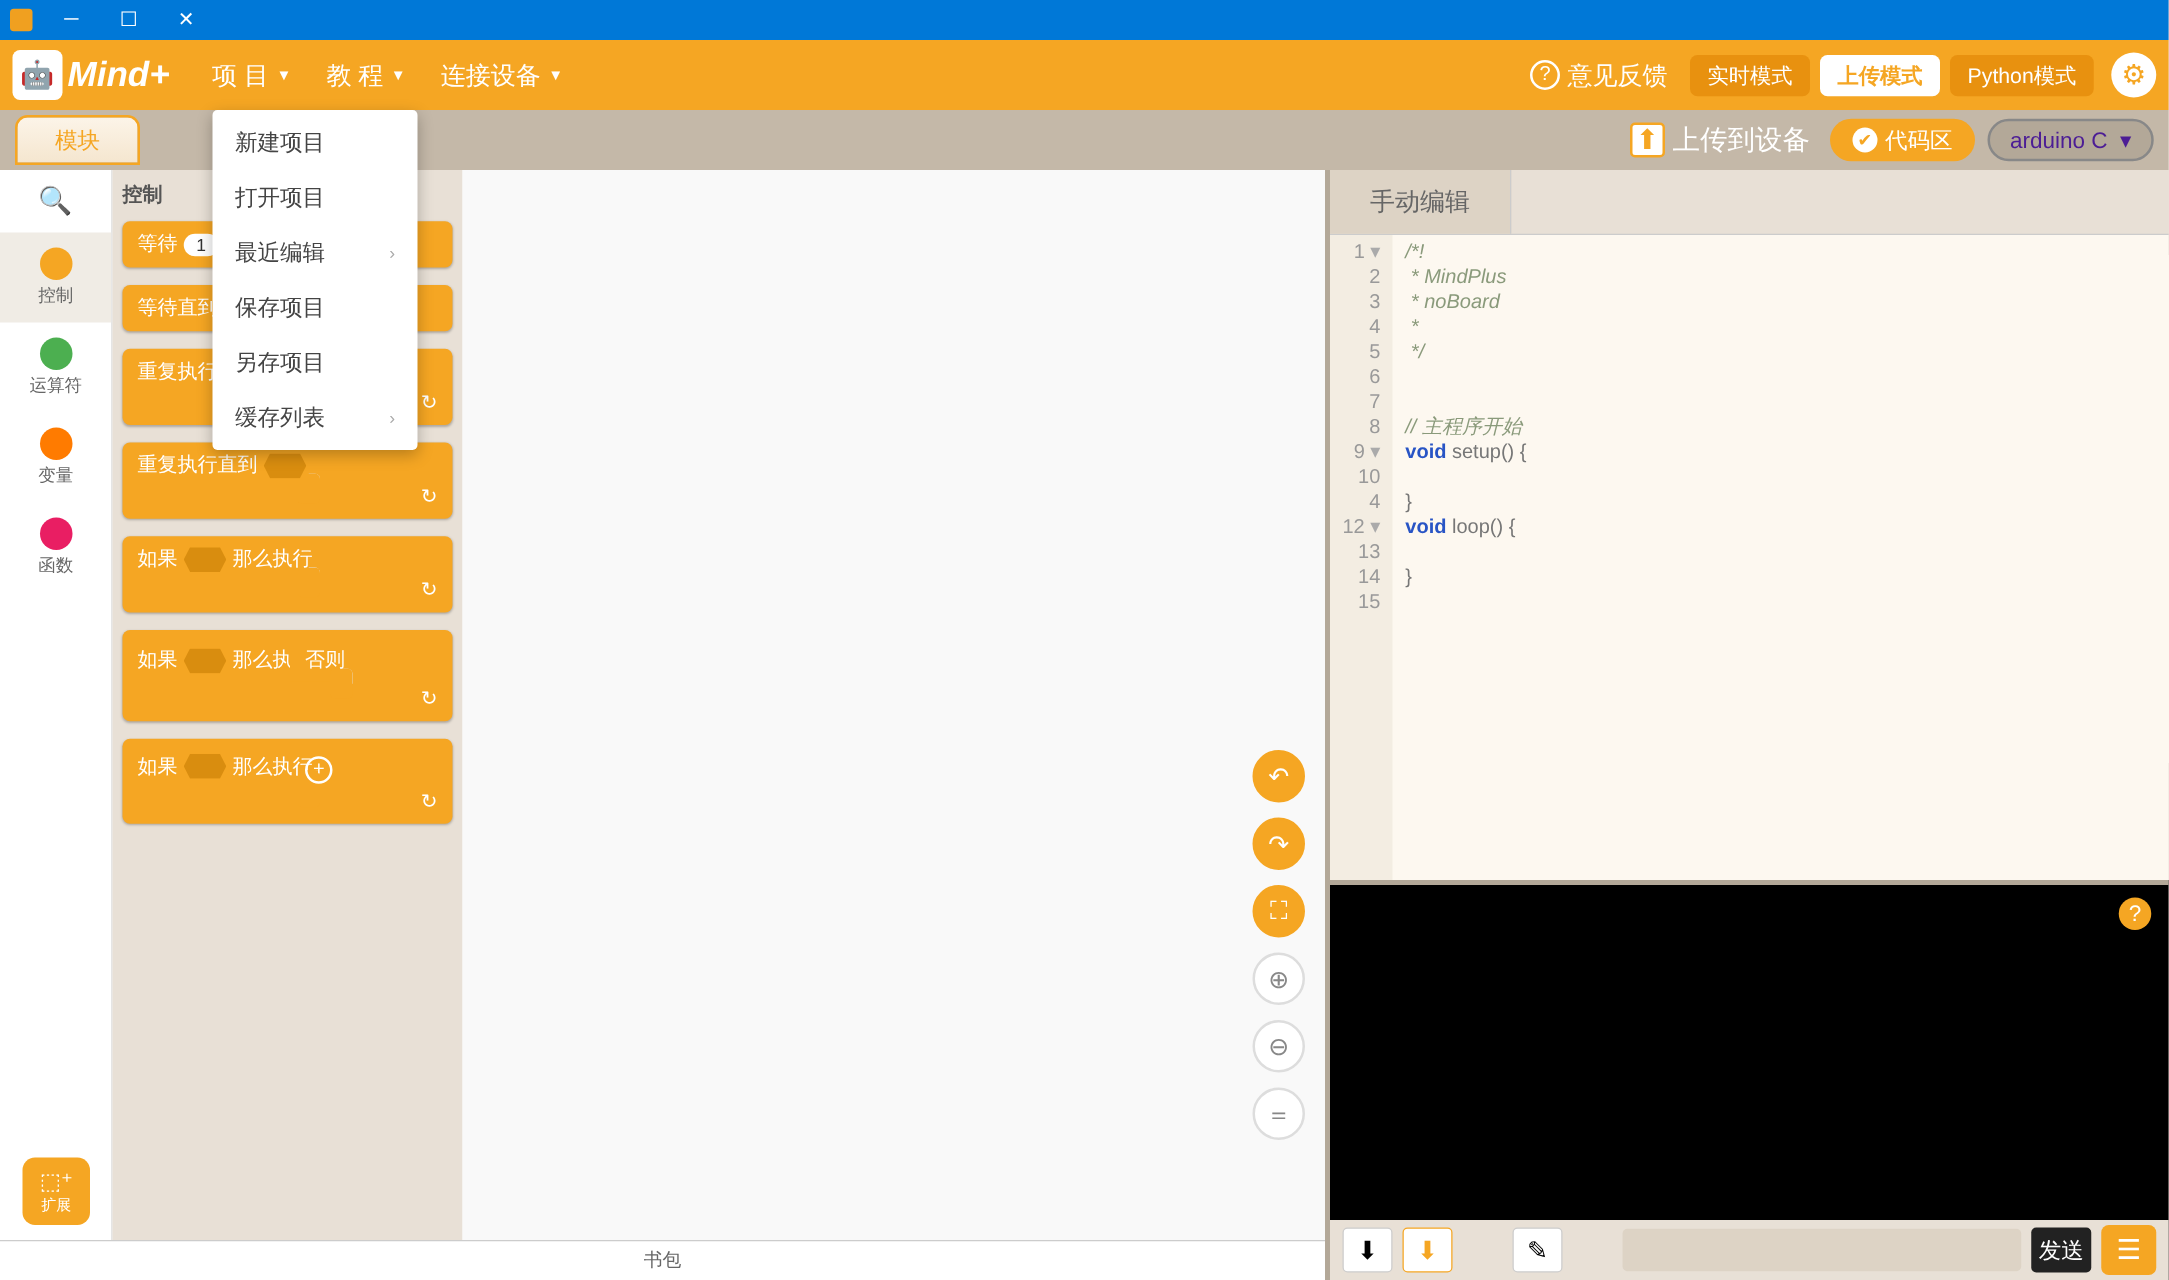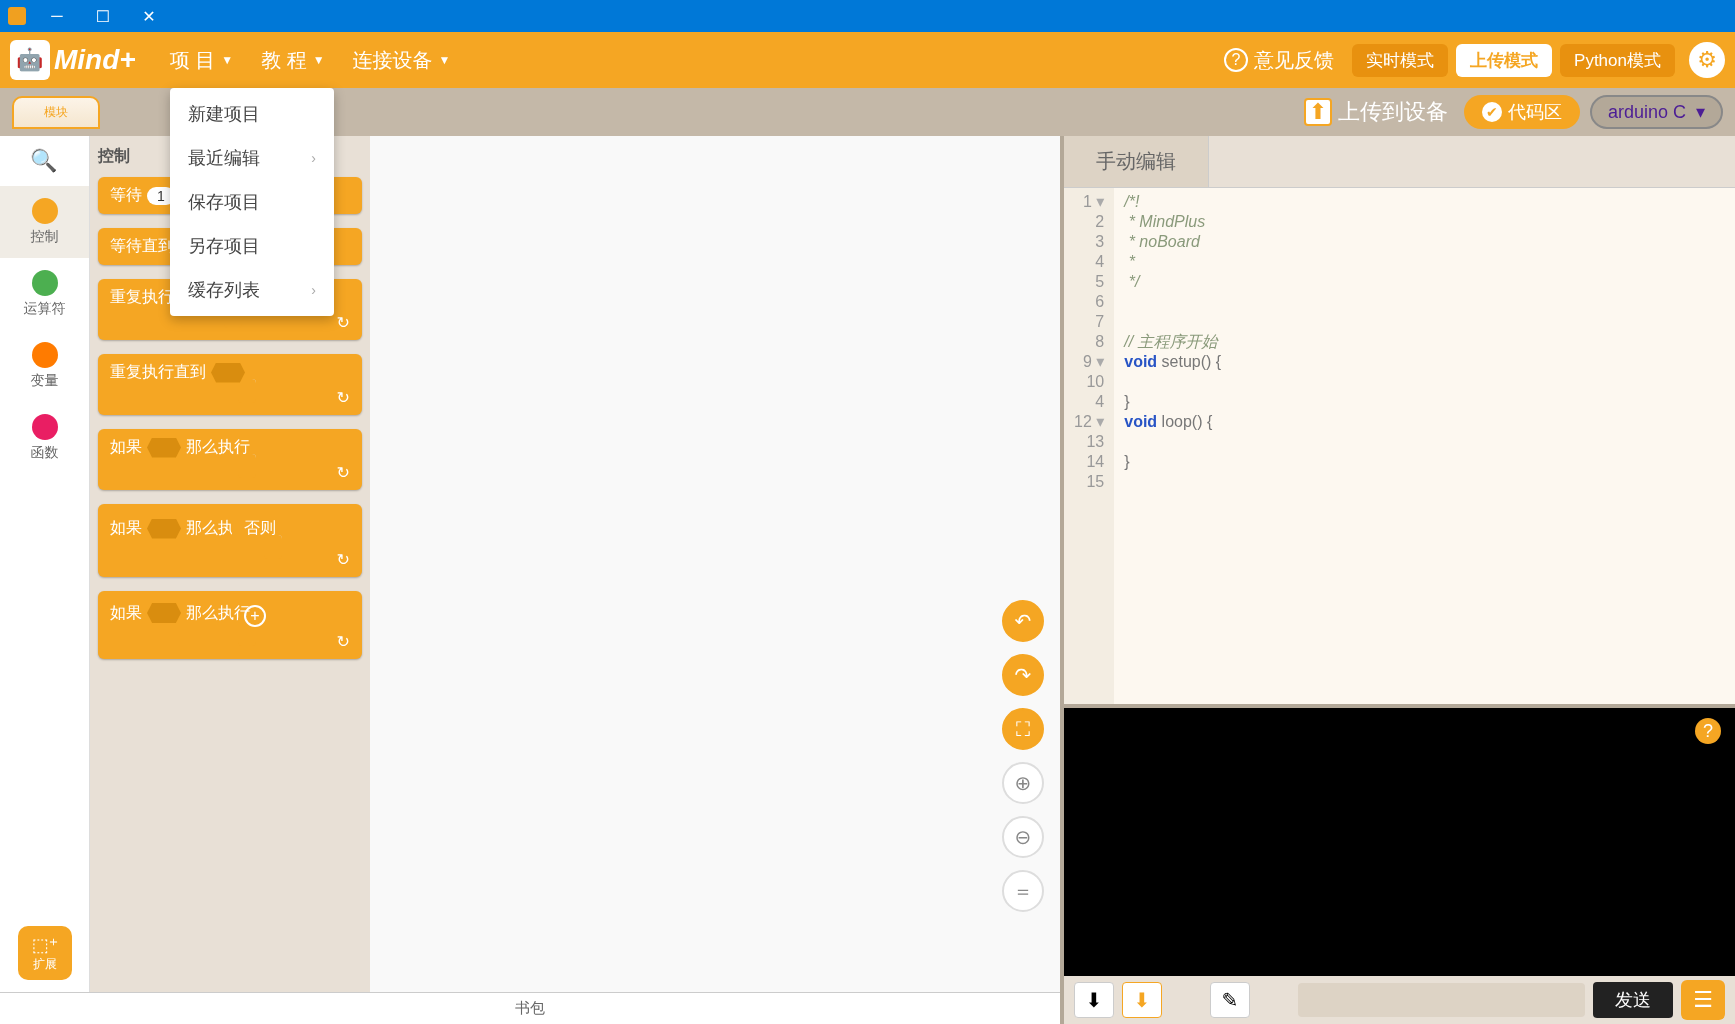--- a/index.html
+++ b/index.html
@@ -25,21 +25,21 @@
 .mode-realtime { background: #e8910f; color: white; }
 .mode-upload { background: white; color: #f5a623; font-weight: 600; }
 .mode-python { background: #e8910f; color: white; }
 .gear { width: 36px; height: 36px; border-radius: 50%; background: white; margin-left: 10px; display: flex; align-items: center; justify-content: center; cursor: pointer; color: #f5a623; font-size: 22px; }
 
 .dropdown { position: absolute; top: 56px; left: 170px; background: white; border-radius: 4px; box-shadow: 0 4px 12px rgba(0,0,0,0.25); width: 164px; z-index: 100; padding: 4px 0; }
 .dropdown-item { padding: 10px 18px; font-size: 18px; color: #444; cursor: pointer; display: flex; justify-content: space-between; align-items: center; text-align: right; }
 .dropdown-chevron { color: #aaa; font-size: 14px; }
 
 .sub-toolbar { height: 48px; background: #c4b8a8; display: flex; align-items: center; padding: 0 12px; }
-.block-tab { background: linear-gradient(#fcf4e8,#f5e6cf); border: 2px solid #f5a623; border-radius: 10px 10px 0 0; padding: 6px 30px; font-size: 12px; color: #f5a623; cursor: pointer; }
+.block-tab { background: linear-gradient(#fcf4e8,#f5e6cf); border: 2px solid #f5a623; border-radius: 10px 10px 0 0; padding: 6px 30px; font-size: 18px; color: #f5a623; cursor: pointer; }
 .sub-spacer { flex: 1; }
 .upload-btn { color: white; font-size: 22px; display: flex; align-items: center; margin-right: 16px; cursor: pointer; }
 .upload-icon { width: 28px; height: 28px; border: 2px solid #f5a623; background:#fff; color:#f5a623; border-radius: 4px; margin-right: 6px; display:flex; align-items:center; justify-content:center; }
 .code-area-btn { background: #f5a623; color: white; border-radius: 18px; padding: 5px 18px; font-size: 18px; display: flex; align-items: center; cursor: pointer; }
 .code-check { width: 20px; height: 20px; background: white; color: #f5a623; border-radius: 50%; margin-right: 6px; display: flex; align-items:center; justify-content:center; font-size:14px; }
 .lang-select { background: #b3a898; border: 2px solid #888; color: #4c1d95; border-radius: 18px; padding: 4px 16px; font-size: 18px; margin-left: 10px; display: flex; align-items: center; cursor: pointer; }
 
 .workspace { display: flex; height: calc(100% - 32px - 56px - 48px); }
 .left-panel { display: flex; flex-direction: column; width: 1060px; background: #f9f9f9; position: relative; }
 .blocks-area { display: flex; flex: 1; overflow: hidden; }
@@ -80,21 +80,21 @@
 .kw { color: #2854c5; font-weight: 600; }
 .cm { color: #8a9a7b; font-style: italic; }
 .mark { display:inline-block; width:8px; color:#aaa;}
 
 .serial { height: 320px; background: #000; position: relative; border-top: 4px solid #b3a898; }
 .help-dot { position: absolute; top: 10px; right: 14px; width: 26px; height: 26px; background: #f5a623; color: white; border-radius: 50%; display: flex; align-items: center; justify-content: center; font-size: 18px; cursor:pointer;}
 .serial-bar { position: absolute; bottom: 0; left: 0; right: 0; height: 48px; background: #e8e0d6; display: flex; align-items: center; padding: 0 10px; gap: 8px; }
 .usb-btn { width: 40px; height: 36px; border: 1px solid #ccc; border-radius: 4px; background: white; display: flex; align-items: center; justify-content: center; font-size: 20px; cursor: pointer; }
 .usb-btn.active{ color:#f5a623; border-color:#f5a623;}
 .serial-input { flex: 1; height: 34px; background: #ddd3c5; border: none; border-radius: 4px; padding: 0 10px; margin-left: 40px;}
-.send-btn { background: #222; color: white; padding: 6px 22px; border-radius: 4px; font-size: 18px; cursor: pointer; }
+.send-btn { background: #222; color: white; padding: 6px 6px; border-radius: 4px; font-size: 18px; cursor: pointer; }
 .menu-btn { width: 44px; height: 40px; background: #f5a623; border-radius: 6px; display: flex; align-items:center; justify-content:center; color:white; font-size:22px; cursor:pointer;}
 </style>
 </head>
 <body>
 
 <div class="title-bar">
   <div class="app-icon"></div>
   <div class="win-btns">
     <div class="win-btn">─</div>
     <div class="win-btn">☐</div>
@@ -126,20 +126,21 @@
     <div class="feedback-icon">?</div>
     <span>意见反馈</span>
   </div>
   <div class="mode-btn mode-realtime">实时模式</div>
   <div class="mode-btn mode-upload">上传模式</div>
   <div class="mode-btn mode-python">Python模式</div>
   <div class="gear">⚙</div>
 
   <div class="dropdown">
     <div class="dropdown-item">新建项目</div>
+    <div class="dropdown-item">打开项目</div>
     <div class="dropdown-item">
         <span>最近编辑</span>
         <span class="dropdown-chevron">›</span>
       </div>
     <div class="dropdown-item">保存项目</div>
     <div class="dropdown-item">另存项目</div>
     <div class="dropdown-item">
         <span>缓存列表</span>
         <span class="dropdown-chevron">›</span>
       </div>

